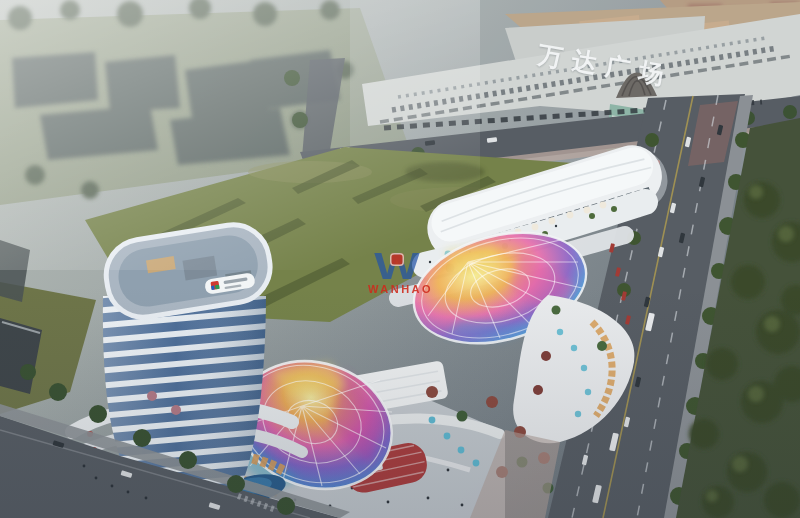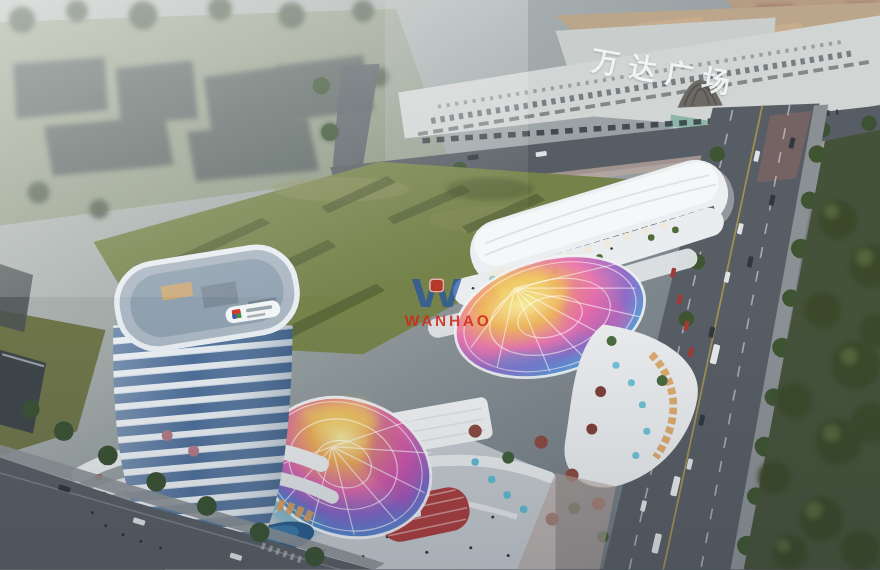--- a/index.html
+++ b/index.html
@@ -17,21 +17,21 @@
     opacity:.93;text-shadow:0 1px 2px rgba(40,50,60,.25);white-space:nowrap;
   }
   
   .watermark{position:absolute;left:368px;top:252px;display:flex;gap:8px;opacity:.88;}
   .wm-logo{width:58px;text-align:center;position:relative;flex:none;}
   .wm-w{display:block;font-size:37px;line-height:.82;font-weight:bold;
         color:var(--logo-blue,#2353a8);transform:scaleX(1.3);opacity:.82;}
   .wm-badge{position:absolute;left:22px;top:1px;width:14px;height:13px;
         background:var(--watermark-red,#cf2a1c);border-radius:4px;opacity:.9;
         box-shadow:inset 0 0 0 1.5px rgba(255,255,255,.75);}
-  .wm-brand{display:block;font-size:14px;font-weight:bold;margin-top:1px;
+  .wm-brand{display:block;font-size:11px;font-weight:bold;margin-top:1px;
         color:var(--watermark-red,#cf2a1c);letter-spacing:2.5px;}
   .wm-text{padding-top:3px;white-space:nowrap;}
   .wm-line1{font-size:19px;font-weight:bold;color:var(--watermark-red,#cf2a1c);
         letter-spacing:3px;text-shadow:0 0 1px rgba(96,12,6,.9);}
   .wm-line2{font-size:16px;font-weight:bold;color:var(--watermark-red,#cf2a1c);
         letter-spacing:.5px;margin-top:2px;font-family:"Liberation Mono",monospace;
         text-shadow:0 0 1px rgba(96,12,6,.9);}
 </style>
 </head>
 <body>

